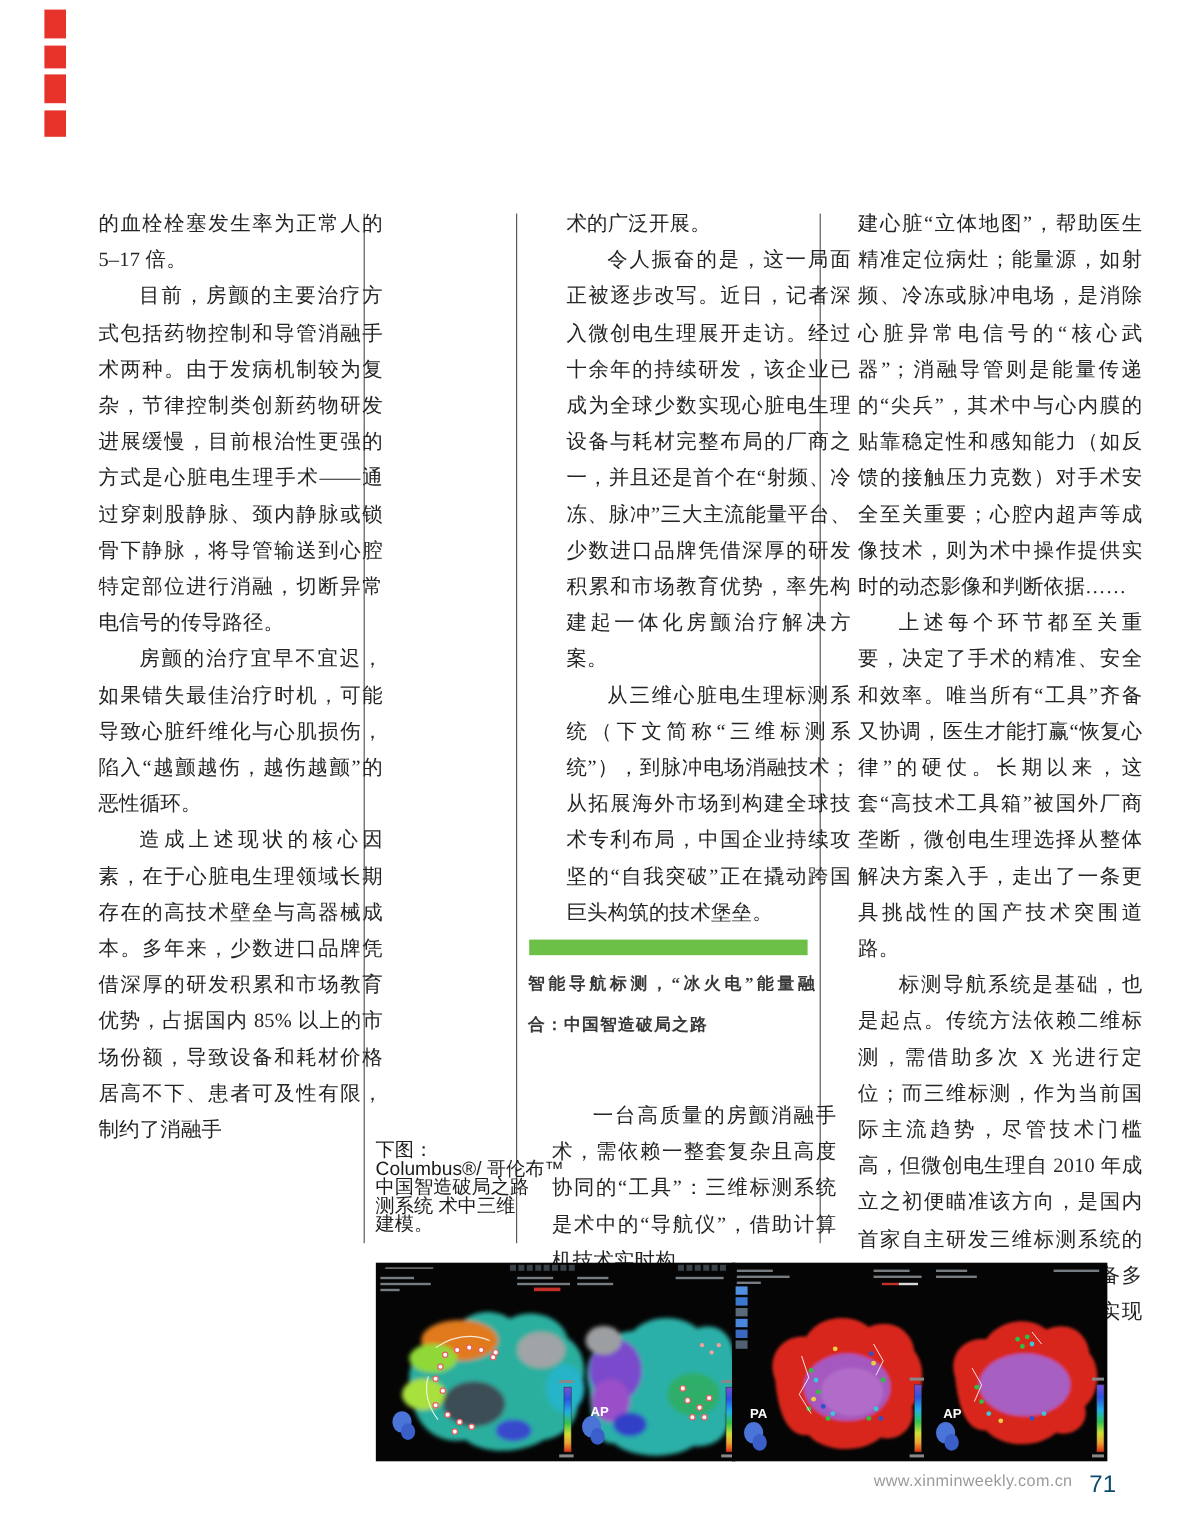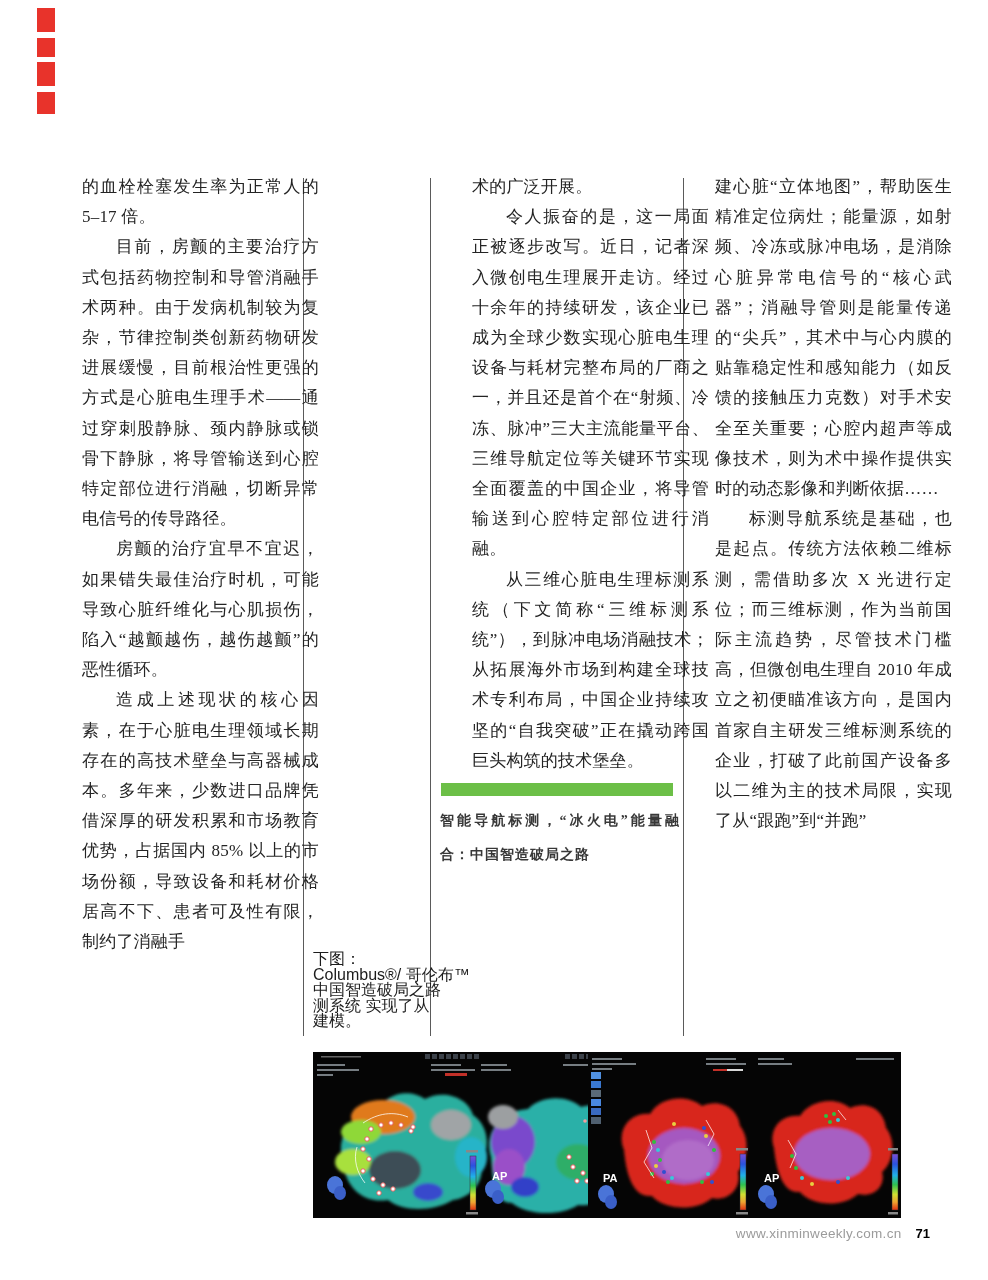--- a/index.html
+++ b/index.html
@@ -24,21 +24,21 @@
                    font-size:14px;line-height:34px;font-weight:700;color:#383838;
                    text-align:justify;letter-spacing:1px;}
   .p4-block{position:absolute;left:440px;top:915px;width:237px;}
   
   .fig{position:absolute;top:1052px;height:166px;}
   .fig svg{display:block;}
   
   .footer{position:absolute;top:1226px;right:58px;display:flex;align-items:flex-start;gap:14px;
           font-family:"Liberation Sans","DejaVu Sans",sans-serif;}
   .footer .url{font-size:13.5px;color:#9b9b9b;letter-spacing:0.3px;}
-  .footer .pagenum{font-size:13px;color:#000000;font-weight:700;}
+  .footer .pagenum{font-size:20px;color:#0c4a6e;font-weight:400;}
 </style>
 </head>
 <body>
 
 <div class="page">
 
   <div>
     <div class="pmark" style="top:8px;height:24px;background:#e8332b;"></div>
     <div class="pmark" style="top:38px;height:19px;background:#e8332b;"></div>
     <div class="pmark" style="top:62px;height:24px;background:#e8332b;"></div>
@@ -53,34 +53,38 @@
     <p>的血栓栓塞发生率为正常人的5–17 倍。</p>
     <p class="indent">目前，房颤的主要治疗方式包括药物控制和导管消融手术两种。由于发病机制较为复杂，节律控制类创新药物研发进展缓慢，目前根治性更强的方式是心脏电生理手术——通过穿刺股静脉、颈内静脉或锁骨下静脉，将导管输送到心腔特定部位进行消融，切断异常电信号的传导路径。</p>
     <p class="indent">房颤的治疗宜早不宜迟，如果错失最佳治疗时机，可能导致心脏纤维化与心肌损伤，陷入“越颤越伤，越伤越颤”的恶性循环。</p>
     <p class="indent">造成上述现状的核心因素，在于心脏电生理领域长期存在的高技术壁垒与高器械成本。多年来，少数进口品牌凭借深厚的研发积累和市场教育优势，占据国内 85% 以上的市场份额，导致设备和耗材价格居高不下、患者可及性有限，制约了消融手</p>
   </div>
 
   <div class="caption">
     <div>下图：</div>
     <div>Columbus®/ 哥伦布™</div>
     <div>中国智造破局之路</div>
-    <div>测系统 实现了从</div>
+    <div>测系统 术中三维</div>
     <div>建模。</div>
   </div>
 
   <div class="col" style="left:452px;top:172px;">
     <p>术的广泛开展。</p>
-    <p class="indent">令人振奋的是，这一局面正被逐步改写。近日，记者深入微创电生理展开走访。经过十余年的持续研发，该企业已成为全球少数实现心脏电生理设备与耗材完整布局的厂商之一，并且还是首个在“射频、冷冻、脉冲”三大主流能量平台、三维导航定位等关键环节实现全面覆盖的中国企业，将导管输送到心腔特定部位进行消融。</p>
+    <p class="indent">令人振奋的是，这一局面正被逐步改写。近日，记者深入微创电生理展开走访。经过十余年的持续研发，该企业已成为全球少数实现心脏电生理设备与耗材完整布局的厂商之一，并且还是首个在“射频、冷冻、脉冲”三大主流能量平台、少数进口品牌凭借深厚的研发积累和市场教育优势，率先构建起一体化房颤治疗解决方案。</p>
     <p class="indent">从三维心脏电生理标测系统（下文简称“三维标测系统”），到脉冲电场消融技术；从拓展海外市场到构建全球技术专利布局，中国企业持续攻坚的“自我突破”正在撬动跨国巨头构筑的技术堡垒。</p>
   </div>
   <div class="accent-bar"></div>
   <div class="section-heading">智能导航标测，“冰火电”能量融合：中国智造破局之路</div>
+  <div class="col p4-block">
+    <p class="indent">一台高质量的房颤消融手术，需依赖一整套复杂且高度协同的“工具”：三维标测系统是术中的“导航仪”，借助计算机技术实时构</p>
+  </div>
 
   <div class="col" style="left:695px;top:172px;">
     <p>建心脏“立体地图”，帮助医生精准定位病灶；能量源，如射频、冷冻或脉冲电场，是消除心脏异常电信号的“核心武器”；消融导管则是能量传递的“尖兵”，其术中与心内膜的贴靠稳定性和感知能力（如反馈的接触压力克数）对手术安全至关重要；心腔内超声等成像技术，则为术中操作提供实时的动态影像和判断依据……</p>
+    <p class="indent">上述每个环节都至关重要，决定了手术的精准、安全和效率。唯当所有“工具”齐备又协调，医生才能打赢“恢复心律”的硬仗。长期以来，这套“高技术工具箱”被国外厂商垄断，微创电生理选择从整体解决方案入手，走出了一条更具挑战性的国产技术突围道路。</p>
     <p class="indent">标测导航系统是基础，也是起点。传统方法依赖二维标测，需借助多次 X 光进行定位；而三维标测，作为当前国际主流趋势，尽管技术门槛高，但微创电生理自 2010 年成立之初便瞄准该方向，是国内首家自主研发三维标测系统的企业，打破了此前国产设备多以二维为主的技术局限，实现了从“跟跑”到“并跑”</p>
   </div>
 
   <div class="fig" style="left:313px;width:300px;">
     <svg width="300" height="166" viewBox="0 0 300 166">
       <defs>
         <linearGradient id="rbL" x1="0" y1="0" x2="0" y2="1">
           <stop offset="0" stop-color="#7b4fd8"></stop>
             <stop offset="0.18" stop-color="#2a52e0"></stop>
           <stop offset="0.38" stop-color="#20b0e8"></stop>
@@ -187,21 +191,21 @@
         <ellipse cx="22" cy="133" rx="8" ry="9" fill="#4a74d8"></ellipse>
           <ellipse cx="27" cy="141" rx="6" ry="7" fill="#3a5fc8"></ellipse>
       </g>
       <g>
         <ellipse cx="180" cy="137" rx="8" ry="9" fill="#4a74d8"></ellipse>
           <ellipse cx="185" cy="145" rx="6" ry="7" fill="#3a5fc8"></ellipse>
       </g>
     </svg>
   </div>
 
-  <div class="fig" style="left:588px;width:249px;">
+  <div class="fig" style="left:610px;width:249px;">
     <svg width="313" height="166" viewBox="0 0 313 166">
       <defs>
         <linearGradient id="rbR" x1="0" y1="0" x2="0" y2="1">
           <stop offset="0" stop-color="#7b4fd8"></stop>
             <stop offset="0.18" stop-color="#2a52e0"></stop>
           <stop offset="0.38" stop-color="#20b0e8"></stop>
             <stop offset="0.55" stop-color="#2fc24f"></stop>
           <stop offset="0.72" stop-color="#cfe032"></stop>
             <stop offset="0.86" stop-color="#eea330"></stop>
           <stop offset="1" stop-color="#e03010"></stop>

